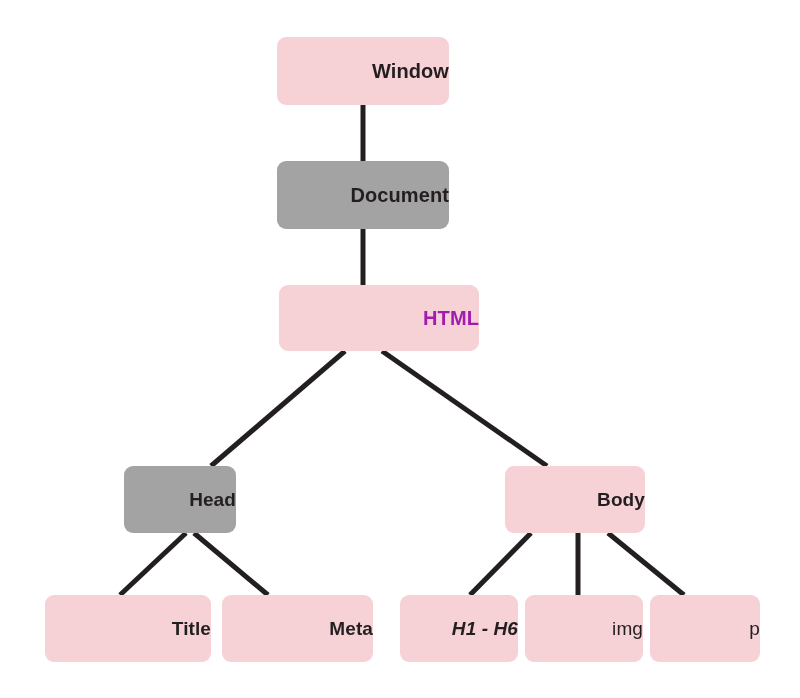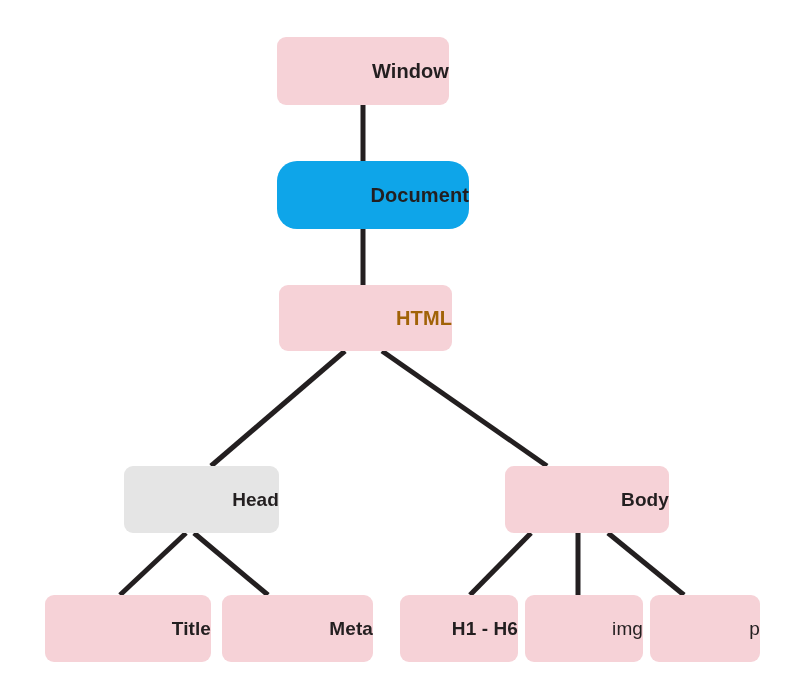--- a/index.html
+++ b/index.html
@@ -59,39 +59,39 @@
       <line x1="382" y1="351" x2="547" y2="466" stroke="#231f20" stroke-width="5" stroke-linecap="butt"></line>
       <line x1="186" y1="533" x2="120" y2="595" stroke="#231f20" stroke-width="5" stroke-linecap="butt"></line>
       <line x1="194" y1="533" x2="268" y2="595" stroke="#231f20" stroke-width="5" stroke-linecap="butt"></line>
       <line x1="531" y1="533" x2="470" y2="595" stroke="#231f20" stroke-width="5" stroke-linecap="butt"></line>
       <line x1="578" y1="533" x2="578" y2="595" stroke="#231f20" stroke-width="5" stroke-linecap="butt"></line>
       <line x1="608" y1="533" x2="684" y2="595" stroke="#231f20" stroke-width="5" stroke-linecap="butt"></line>
     </svg>
 <div class="node w-bold" style="left: 277px; top: 37px; width: 172px; height: 68px; background: rgb(246, 210, 215); color: rgb(35, 31, 32); border-radius: 9px; font-size: 20px;">
       <span class="node-label">Window</span>
     </div>
-    <div class="node w-bold" style="left: 277px; top: 161px; width: 192px; height: 68px; background: #0ea5e9; color: rgb(35, 31, 32); border-radius: 20px; font-size: 20px;">
+    <div class="node w-bold" style="left: 277px; top: 161px; width: 172px; height: 68px; background: #a3a3a3; color: rgb(35, 31, 32); border-radius: 9px; font-size: 20px;">
       <span class="node-label">Document</span>
     </div>
-    <div class="node w-semi" style="left: 279px; top: 285px; width: 173px; height: 66px; background: rgb(246, 210, 215); color: #a16207; border-radius: 9px; font-size: 20px;">
+    <div class="node w-semi" style="left: 279px; top: 285px; width: 200px; height: 66px; background: rgb(246, 210, 215); color: #a21caf; border-radius: 9px; font-size: 20px;">
       <span class="node-label">HTML</span>
     </div>
-    <div class="node w-bold" style="left: 124px; top: 466px; width: 155px; height: 67px; background: #e5e5e5; color: rgb(35, 31, 32); border-radius: 9px; font-size: 19px;">
+    <div class="node w-bold" style="left: 124px; top: 466px; width: 112px; height: 67px; background: #a3a3a3; color: rgb(35, 31, 32); border-radius: 9px; font-size: 19px;">
       <span class="node-label">Head</span>
     </div>
-    <div class="node w-bold" style="left: 505px; top: 466px; width: 164px; height: 67px; background: rgb(246, 210, 215); color: rgb(35, 31, 32); border-radius: 9px; font-size: 19px;">
+    <div class="node w-bold" style="left: 505px; top: 466px; width: 140px; height: 67px; background: rgb(246, 210, 215); color: rgb(35, 31, 32); border-radius: 9px; font-size: 19px;">
       <span class="node-label">Body</span>
     </div>
     <div class="node w-bold" style="left: 45px; top: 595px; width: 166px; height: 67px; background: rgb(246, 210, 215); color: rgb(35, 31, 32); border-radius: 9px; font-size: 19px;">
       <span class="node-label">Title</span>
     </div>
     <div class="node w-bold" style="left: 222px; top: 595px; width: 151px; height: 67px; background: rgb(246, 210, 215); color: rgb(35, 31, 32); border-radius: 9px; font-size: 19px;">
       <span class="node-label">Meta</span>
     </div>
-    <div class="node w-bold" style="left: 400px; top: 595px; width: 118px; height: 67px; background: rgb(246, 210, 215); color: rgb(35, 31, 32); border-radius: 9px; font-size: 19px;">
+    <div class="node w-bold" style="left: 400px; top: 595px; width: 118px; height: 67px; background: rgb(246, 210, 215); color: rgb(35, 31, 32); border-radius: 9px; font-size: 19px; font-style: italic;">
       <span class="node-label">H1 - H6</span>
     </div>
     <div class="node w-reg" style="left: 525px; top: 595px; width: 118px; height: 67px; background: rgb(246, 210, 215); color: rgb(35, 31, 32); border-radius: 9px; font-size: 19px; padding-left: 32px;">
       <span class="node-label">img</span>
     </div>
     <div class="node w-reg" style="left: 650px; top: 595px; width: 110px; height: 67px; background: rgb(246, 210, 215); color: rgb(35, 31, 32); border-radius: 9px; font-size: 19px;">
       <span class="node-label">p</span>
     </div>
   </div>
 

